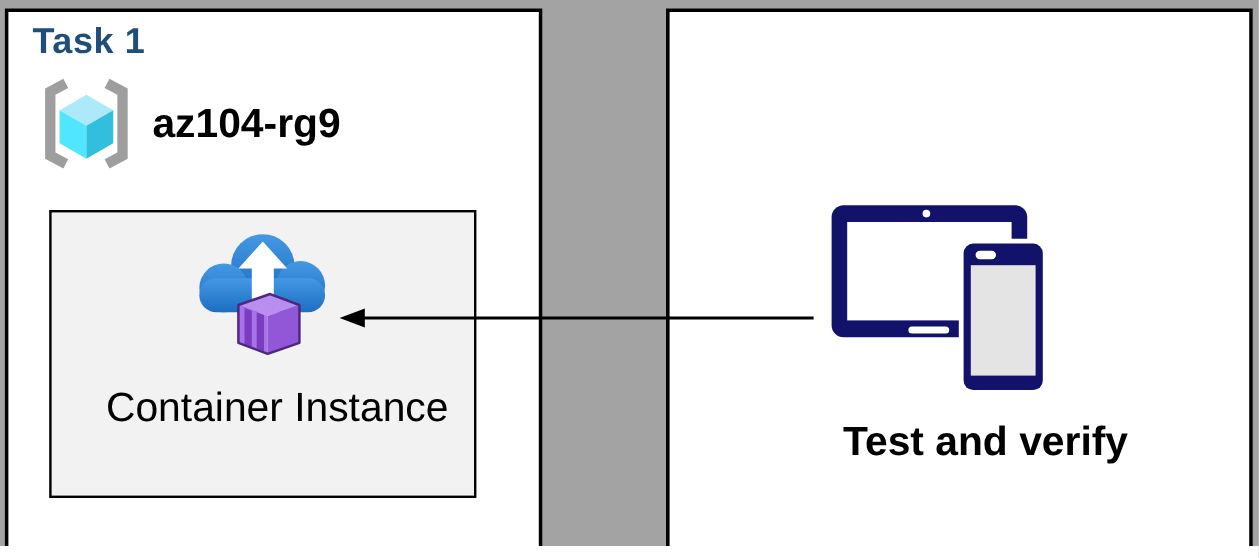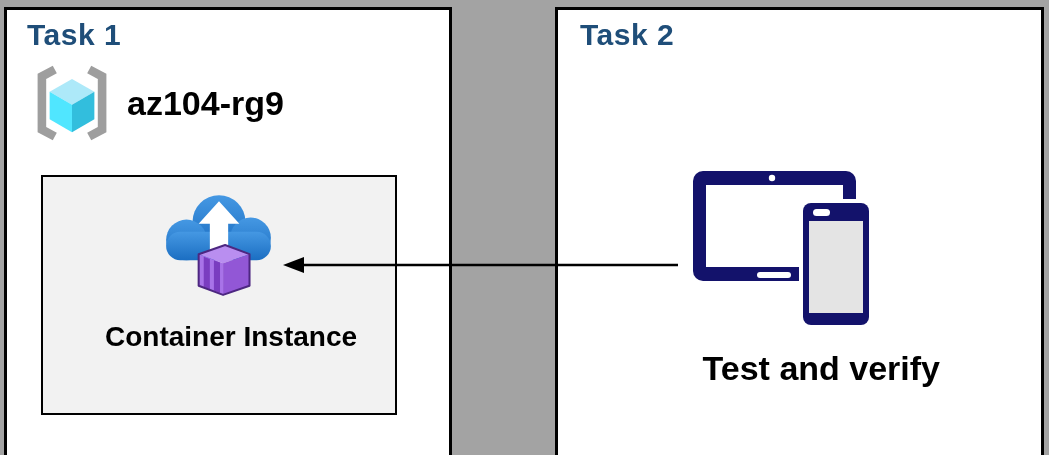--- a/index.html
+++ b/index.html
@@ -29,21 +29,21 @@
     font-size:34px;font-weight:bold;color:var(--text-black,#000);
   }
   .ci-box{
     position:absolute;left:34px;top:165px;width:356px;height:240px;
     background:var(--graybox-bg,#F2F2F2);
     border:2px solid var(--box-border,#000);box-sizing:border-box;
     display:flex;flex-direction:column;align-items:center;
     padding-top:10px;
   }
   .ci-label{
-    font-size:28px;font-weight:bold;color:var(--text-black,#000);
+    font-size:34px;font-weight:normal;color:var(--text-black,#000);
     margin-top:20px;white-space:nowrap;margin-left:24px;
   }
   .devices-wrap{position:absolute;left:133px;top:158px;}
   .t2-caption{
     position:absolute;left:82px;top:339px;width:300px;text-align:right;
     font-size:34px;font-weight:bold;color:var(--text-black,#000);white-space:nowrap;
   }
   .arrow-overlay{position:absolute;left:280px;top:252px;z-index:5;}
   
   .f-bracket{fill:none;stroke:var(--bracket-gray,#9E9E9E);stroke-width:10;}
@@ -104,21 +104,20 @@
           <polygon class="f-cstripe" points="43,68.5 49,70.7 49,100.5 43,98.3"></polygon>
           <polygon class="f-cstripe" points="53,72 59,74.2 59,104 53,101.8"></polygon>
           <polygon class="f-coutline" points="38,66 64,57 88,66 88,97 62,106 38,97"></polygon>
         </g>
       </svg>
       <div class="ci-label">Container Instance</div>
     </div>
   </div>
 
   <div class="task-box task2">
-    <div class="task-title">Task 2</div>
 
     <div class="devices-wrap">
       <svg width="180" height="160" viewBox="0 0 180 160">
         <g>
           <rect class="f-navy" x="2" y="3" width="163" height="110" rx="10"></rect>
           <rect class="f-white" x="15" y="17" width="137" height="82"></rect>
           <circle class="f-white" cx="81" cy="10" r="3.2"></circle>
           <rect class="f-white" x="66" y="104" width="34" height="6" rx="3"></rect>
         </g>
         <g>

